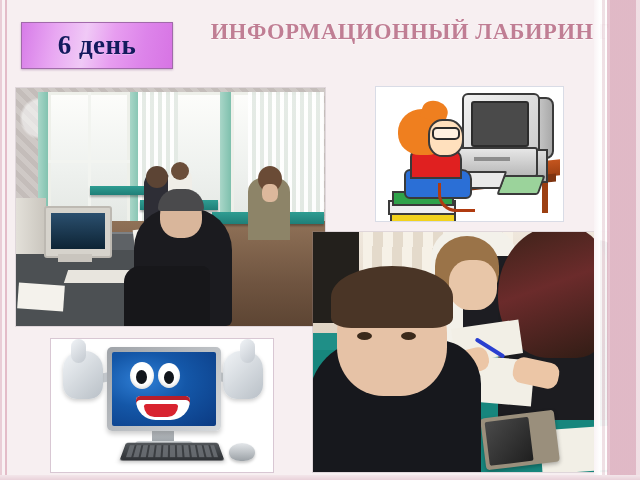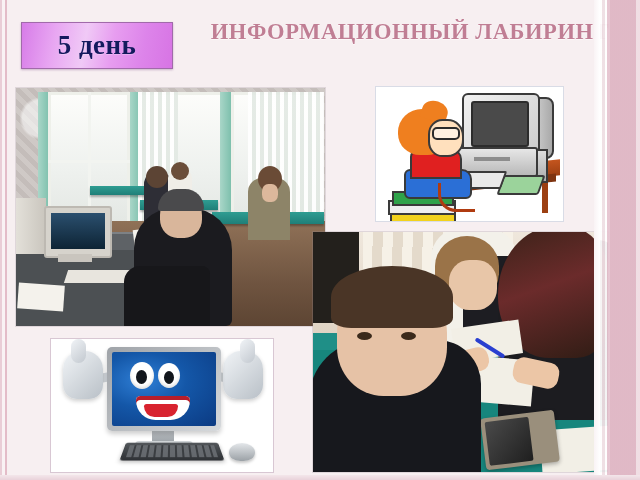--- a/index.html
+++ b/index.html
@@ -412,21 +412,21 @@
     background:linear-gradient(135deg,#f1f4f7,#c2c8cf);border-radius:8px;
   }
   .sm-thumbR:before{left:17px;}
 </style>
 </head>
 <body>
 
 <div class="slide">
 
   <div class="day-badge">
-    <span>5 день</span>
+    <span>6 день</span>
   </div>
 
   <div class="title">ИНФОРМАЦИОННЫЙ ЛАБИРИНТ</div>
 
   <div class="pic" id="photo-classroom">
     <div class="inner">
       <div class="cls-wall"></div>
       <div class="cls-green" style="left:22px;"></div>
       <div class="cls-win cls-w1"></div>
       <div class="cls-mullion" style="left:72px;top:4px;width:3px;height:56%;"></div>

